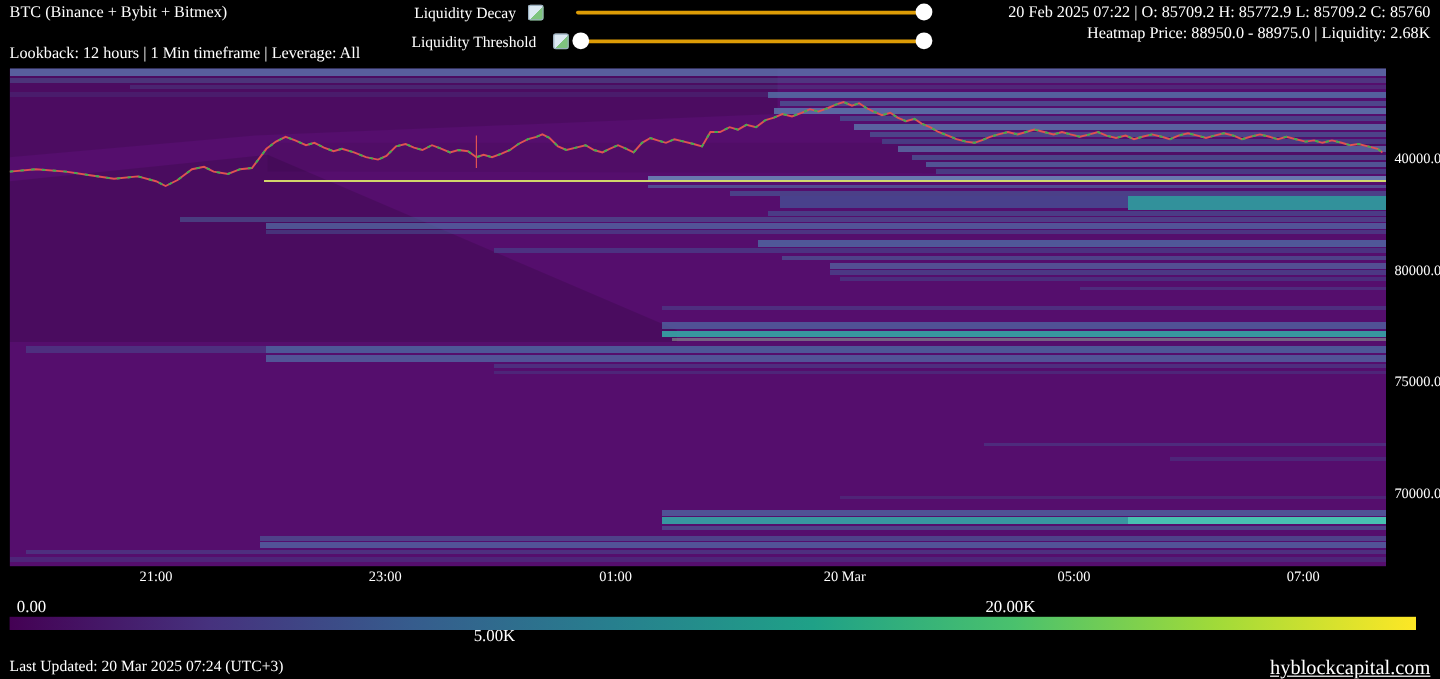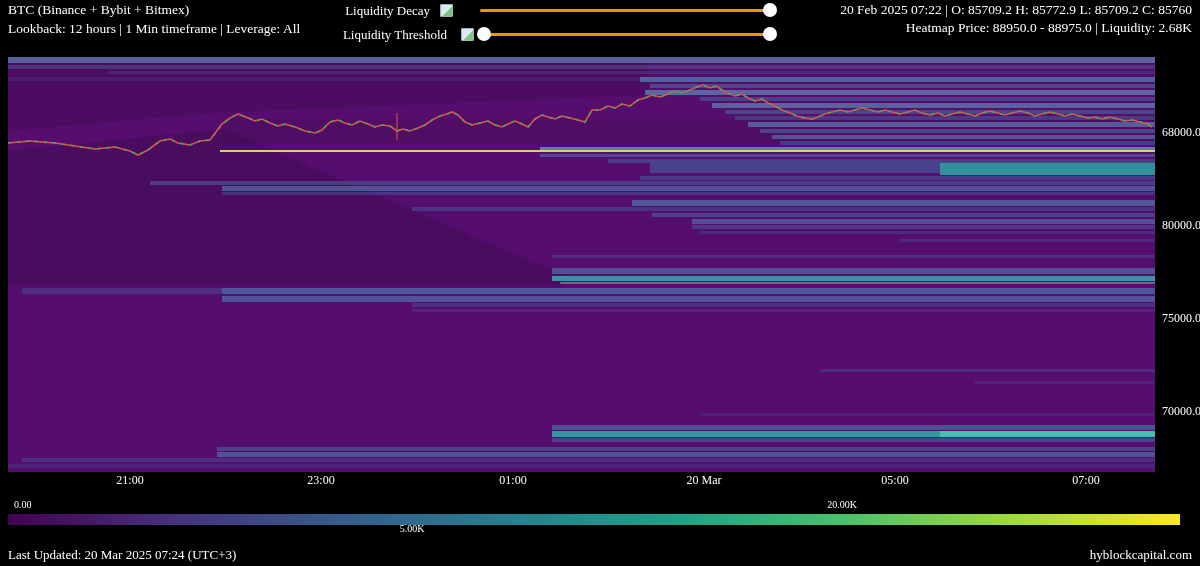--- a/index.html
+++ b/index.html
@@ -1,20 +1,20 @@
 <!DOCTYPE html>
 <html><head>
 <meta charset="utf-8">
 <style>
   html,body{margin:0;padding:0;background:#000;}
   body{width:1200px;height:566px;font-family:"Liberation Serif",serif;color:#fff;position:relative;overflow:hidden;}
   .abs{position:absolute;}
   
   .hdr-title{left:8px;top:2px;font-size:13.5px;white-space:nowrap;}
-  .hdr-sub{left:8px;top:21px;font-size:13.5px;white-space:nowrap;}
+  .hdr-sub{left:8px;top:36px;font-size:13.5px;white-space:nowrap;}
   .hdr-ohlc{right:8px;top:2px;font-size:13.5px;white-space:nowrap;text-align:right;}
   .hdr-heat{right:8px;top:20px;font-size:13.5px;white-space:nowrap;text-align:left;}
   
   .slider-label{font-size:13px;white-space:nowrap;text-align:right;font-family:Liberation Serif, serif;}
   .lbl-decay{left:280px;top:3px;width:150px;}
   .lbl-thresh{left:280px;top:27px;width:167px;}
   .file-icon{width:13px;height:13px;border-radius:2px;
     background:linear-gradient(135deg,#dce9f2 0 54%,#7ec47e 54% 100%);
     box-shadow:inset 0 0 0 1px #9ab0c0;}
   .icon-decay{left:440px;top:4px;}
@@ -26,25 +26,25 @@
   .handle-decay{left:763px;top:3px;}
   .handle-thresh{left:477px;top:27px;}
   .enddot-thresh{left:763px;top:27px;}
   
   #chart{left:8px;top:57px;width:1147px;height:415px;cursor:crosshair;}
   #chart svg{display:block;}
   
   .ylab{left:1162px;font-size:12px;white-space:nowrap;}
   .xlab{top:473px;font-size:12px;white-space:nowrap;transform:translateX(-50%);}
   
-  .cblab{top:499px;font-size:10px;white-space:nowrap;}
+  .cblab{top:499px;font-size:14px;white-space:nowrap;}
   #colorbar{left:8px;top:514px;width:1172px;height:11px;}
   
   .foot-left{left:8px;top:547px;font-size:13px;white-space:nowrap;}
-  .foot-right{right:8px;top:547px;font-size:13px;white-space:nowrap;}
+  .foot-right{right:8px;top:547px;font-size:17px;white-space:nowrap;text-decoration:underline;}
 </style>
 </head>
 <body>
 
 <div class="abs hdr-title">BTC (Binance + Bybit + Bitmex)</div>
 <div class="abs hdr-sub">Lookback: 12 hours | 1 Min timeframe | Leverage: All</div>
 
 <div class="abs slider-label lbl-decay">Liquidity Decay</div>
 <div class="abs file-icon icon-decay"></div>
 <div class="abs slider-track track-decay"></div>
@@ -117,21 +117,21 @@
       <rect x="209" y="395" width="938" height="5" fill="#527aae" opacity="0.65" shape-rendering="crispEdges"></rect>
       <rect x="14" y="401" width="1133" height="4" fill="#44619b" opacity="0.4" shape-rendering="crispEdges"></rect>
       <rect x="0" y="407" width="1147" height="4" fill="#3f5c95" opacity="0.3" shape-rendering="crispEdges"></rect>
       <line x1="389" y1="56" x2="389" y2="83" stroke="#e05252" stroke-width="1"></line>
       <polyline points="0,86 22,84 47,86 67,89 87,92 107,90 122,94 130,98 140,93 152,84 162,82 170,86 182,88 192,84 202,83 208,75 214,67 222,61 230,57 238,60 247,64 254,62 262,66 270,69 277,67 287,70 297,74 307,76 314,73 322,65 330,63 337,66 344,68 352,64 360,67 367,70 374,68 382,69 389,74 395,72 402,74 410,71 417,68 424,63 432,59 439,57 444,55 450,58 457,65 464,68 472,66 480,64 487,68 494,70 500,67 507,64 514,67 520,70 527,62 534,58 540,60 547,62 554,59 562,61 570,63 577,65 584,53 592,53 600,49 607,51 614,47 622,49 630,43 637,41 644,38 652,40 660,37 667,34 674,36 682,33 689,30 695,28 702,31 708,29 714,33 720,36 727,39 734,37 740,41 747,44 754,42 760,46 767,49 774,53 782,56 789,59 797,61 804,62 810,60 817,57 824,55 832,53 840,55 847,53 854,51 862,53 870,55 877,53 884,55 892,57 900,55 907,53 914,56 922,58 930,56 937,59 944,57 952,55 960,57 967,59 974,56 982,54 990,56 997,58 1004,56 1012,54 1020,56 1027,59 1034,57 1042,55 1050,57 1057,59 1064,57 1072,59 1080,61 1087,60 1094,62 1102,60 1110,62 1117,64 1124,63 1132,65 1140,67 1144,70" fill="none" stroke="#e05252" stroke-width="1.6"></polyline>
       <polyline points="0,86 22,84 47,86 67,89 87,92 107,90 122,94 130,98 140,93 152,84 162,82 170,86 182,88 192,84 202,83 208,75 214,67 222,61 230,57 238,60 247,64 254,62 262,66 270,69 277,67 287,70 297,74 307,76 314,73 322,65 330,63 337,66 344,68 352,64 360,67 367,70 374,68 382,69 389,74 395,72 402,74 410,71 417,68 424,63 432,59 439,57 444,55 450,58 457,65 464,68 472,66 480,64 487,68 494,70 500,67 507,64 514,67 520,70 527,62 534,58 540,60 547,62 554,59 562,61 570,63 577,65 584,53 592,53 600,49 607,51 614,47 622,49 630,43 637,41 644,38 652,40 660,37 667,34 674,36 682,33 689,30 695,28 702,31 708,29 714,33 720,36 727,39 734,37 740,41 747,44 754,42 760,46 767,49 774,53 782,56 789,59 797,61 804,62 810,60 817,57 824,55 832,53 840,55 847,53 854,51 862,53 870,55 877,53 884,55 892,57 900,55 907,53 914,56 922,58 930,56 937,59 944,57 952,55 960,57 967,59 974,56 982,54 990,56 997,58 1004,56 1012,54 1020,56 1027,59 1034,57 1042,55 1050,57 1057,59 1064,57 1072,59 1080,61 1087,60 1094,62 1102,60 1110,62 1117,64 1124,63 1132,65 1140,67 1144,70" fill="none" stroke="#3fae52" stroke-width="1.6" stroke-dasharray="3 6"></polyline>
     </svg>
 </div>
 
 <div id="ylabs">
-    <span class="abs ylab" style="top: 125px;">68000.0</span>
+    <span class="abs ylab" style="top: 125px;">40000.0</span>
     <span class="abs ylab" style="top: 218px;">80000.0</span>
     <span class="abs ylab" style="top: 311px;">75000.0</span>
     <span class="abs ylab" style="top: 404px;">70000.0</span>
   </div>
 
 <div id="xlabs">
     <span class="abs xlab" style="left: 130px;">21:00</span>
     <span class="abs xlab" style="left: 321px;">23:00</span>
     <span class="abs xlab" style="left: 513px;">01:00</span>
     <span class="abs xlab" style="left: 704px;">20 Mar</span>

